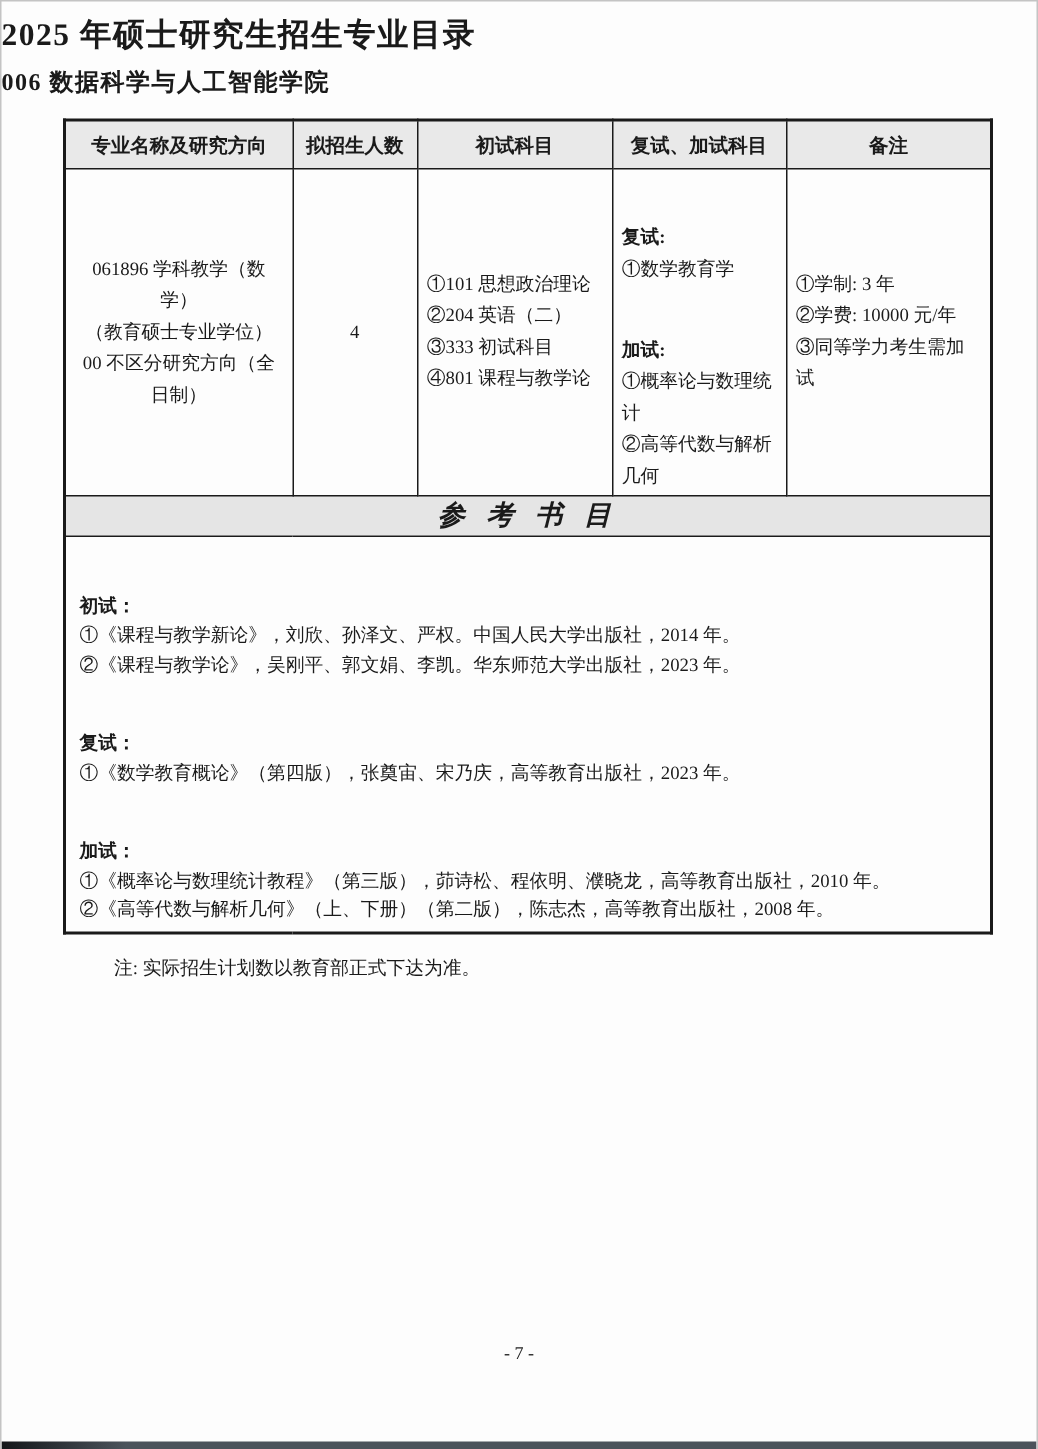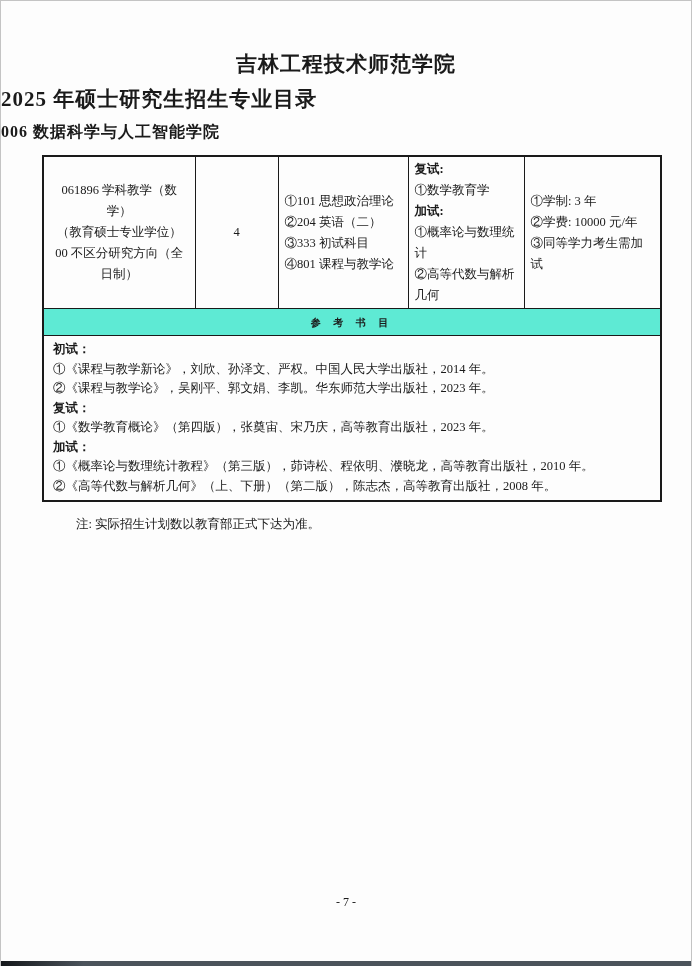--- a/index.html
+++ b/index.html
@@ -64,34 +64,35 @@
     text-align: center;
     height: 32px;
     font-size: 13px;
     padding: 2px 2px;
   }
   tr.datarow td { height: 121px; }
   td.center { text-align: center; }
   td.left { text-align: left; }
   .enroll { font-size: 14px; }
   tr.refhead td {
-    background: #5eead4;
+    background: #e5e5e5;
     font-weight: bold;
     text-align: center;
     height: 27px;
-    font-size: 10px;
+    font-size: 18px;
     letter-spacing: 5px;
+    font-style: italic;
   }
   tr.refbody td {
     height: 157px;
     vertical-align: top;
     padding: 4px 9px;
   }
   tr.refbody td div { line-height: 19.5px; }
-  .b { font-weight: bold; }
+  .b { font-weight: bold; margin-top: 33px; }
   .note {
     margin: 13px 0 0 75px;
     font-size: 12.5px;
     line-height: 18px;
   }
   .pagenum {
     position: absolute;
     left: 0;
     right: 0;
     bottom: 56px;
@@ -105,33 +106,39 @@
     bottom: 0;
     height: 5px;
     background: linear-gradient(to right, #14171a, #4b535b 12%, #4b535b);
   }
 </style>
 </head>
 <body>
 
 <div class="page">
 
-  <div class="title1">吉林工程技术师范学院</div>
   <div class="title2">2025 年硕士研究生招生专业目录</div>
   <div class="title3">006 数据科学与人工智能学院</div>
 
   <table class="catalog">
     <colgroup>
       <col style="width:152px">
       <col style="width:83px">
       <col style="width:130px">
       <col style="width:116px">
       <col style="width:137px">
     </colgroup>
     <tbody>
+      <tr class="head">
+        <th>专业名称及研究方向</th>
+        <th>拟招生人数</th>
+        <th>初试科目</th>
+        <th>复试、加试科目</th>
+        <th>备注</th>
+      </tr>
       <tr class="datarow">
         <td class="center">
           <div>061896 学科教学（数学）</div>
           <div>（教育硕士专业学位）</div>
           <div>00 不区分研究方向（全日制）</div>
         </td>
         <td class="center enroll">4</td>
         <td class="left">
           <div>①101 思想政治理论</div>
           <div>②204 英语（二）</div>

